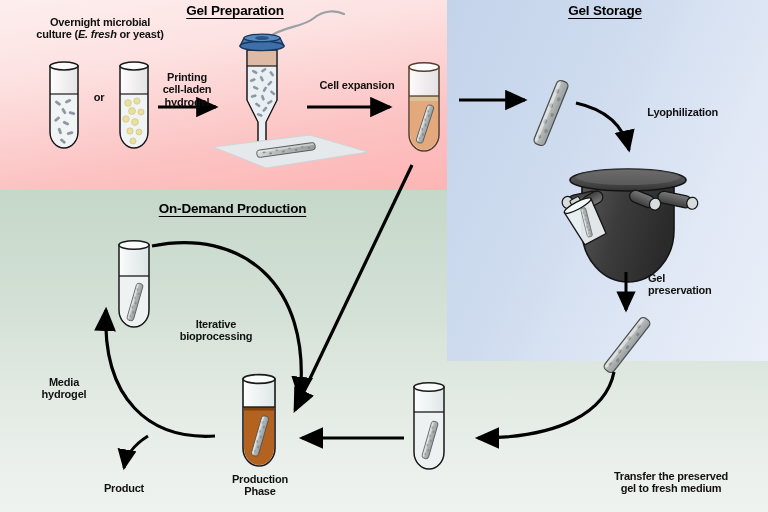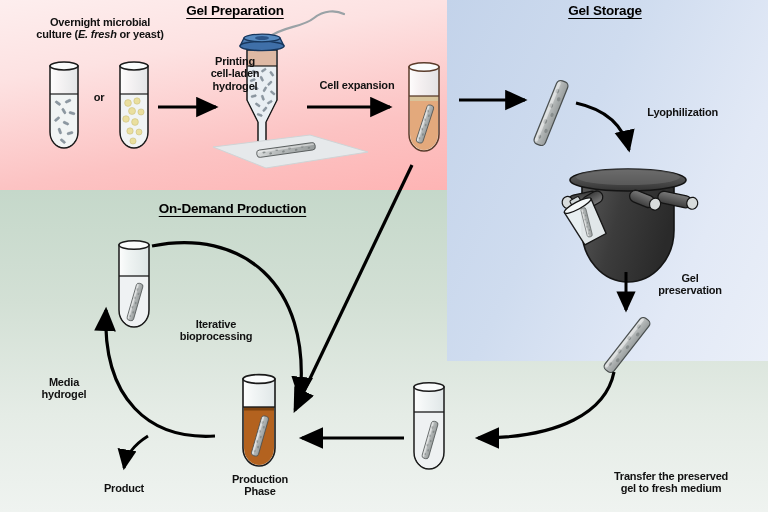--- a/index.html
+++ b/index.html
@@ -336,31 +336,31 @@
 
     <div class="label section-title" style="left:125px;top:201px;width:215px;">On-Demand Production</div>
 
     <div class="label cap" style="left:12px;top:16px;width:176px;">
       <span>Overnight microbial</span><br>
       <span>culture (</span><span class="ital">E. fresh</span><span> or yeast)</span>
     </div>
 
     <div class="label cap" style="left:85px;top:91px;width:28px;">or</div>
 
-    <div class="label cap" style="left:150px;top:55px;width:74px;margin-left:48px;">
+    <div class="label cap" style="left:150px;top:71px;width:74px;">
       <span>Printing</span><br>
       <span>cell-laden</span><br>
       <span>hydrogel</span>
     </div>
 
     <div class="label cap" style="left:310px;top:79px;width:94px;">Cell expansion</div>
 
     <div class="label cap" style="left:614px;top:106px;width:104px;text-align:right;">Lyophilization</div>
 
-    <div class="label cap" style="left:648px;top:272px;width:84px;text-align:center;">
+    <div class="label cap" style="left:648px;top:272px;width:84px;text-align:left;">
       <span>Gel</span><br>
       <span>preservation</span>
     </div>
 
     <div class="label cap" style="left:586px;top:470px;width:170px;">
       <span>Transfer the preserved</span><br>
       <span>gel to fresh medium</span>
     </div>
 
     <div class="label cap" style="left:166px;top:318px;width:100px;">

